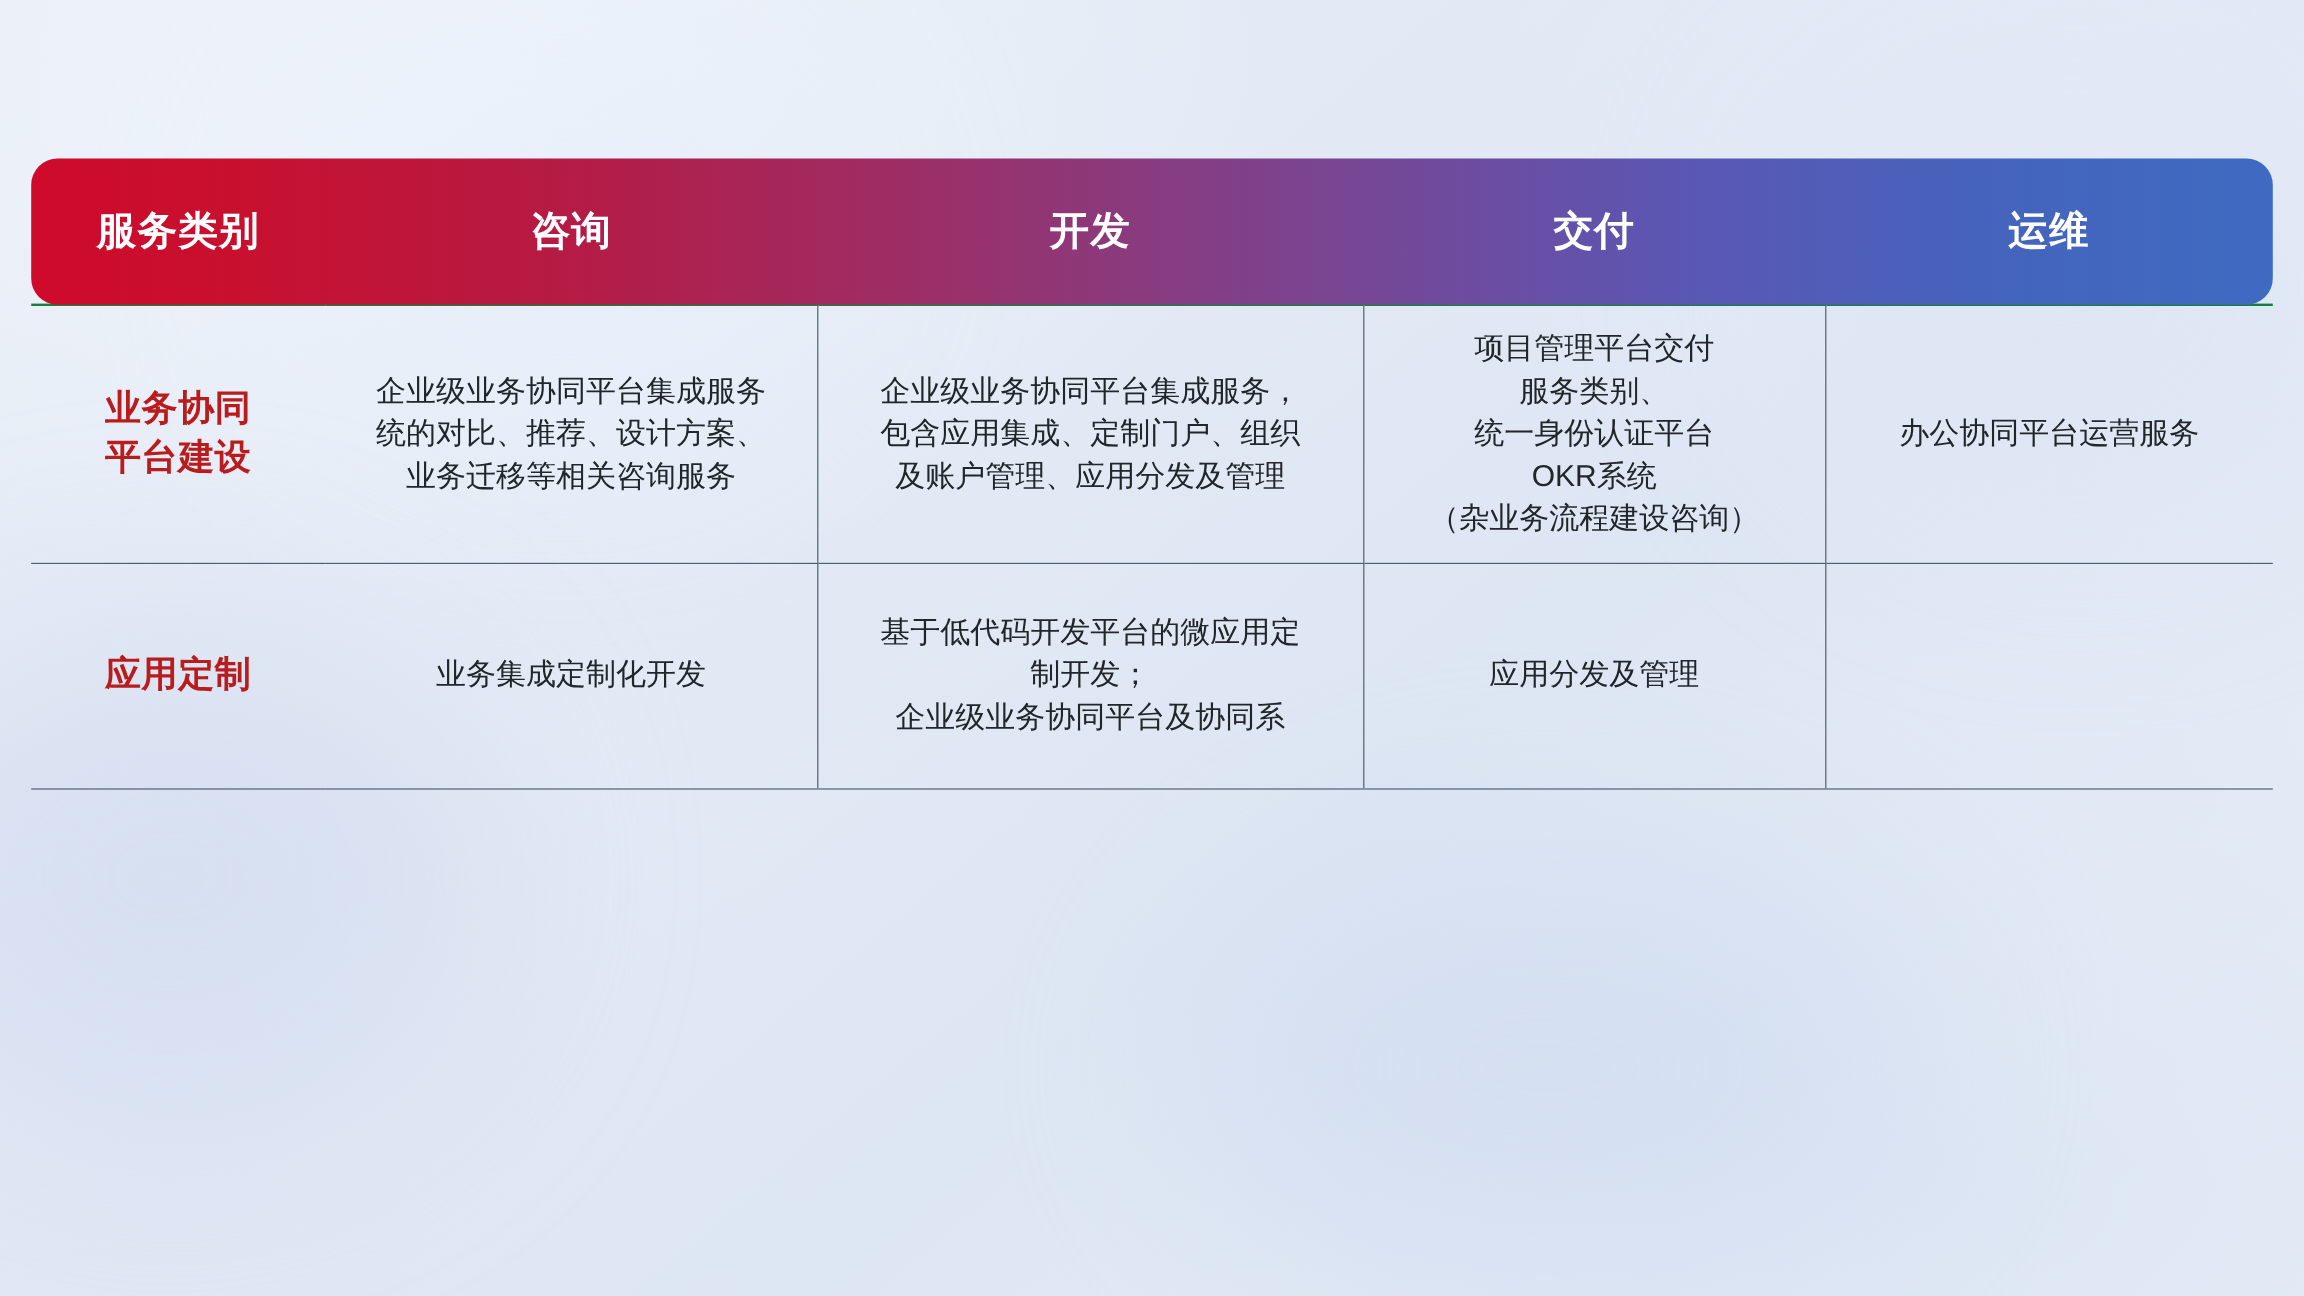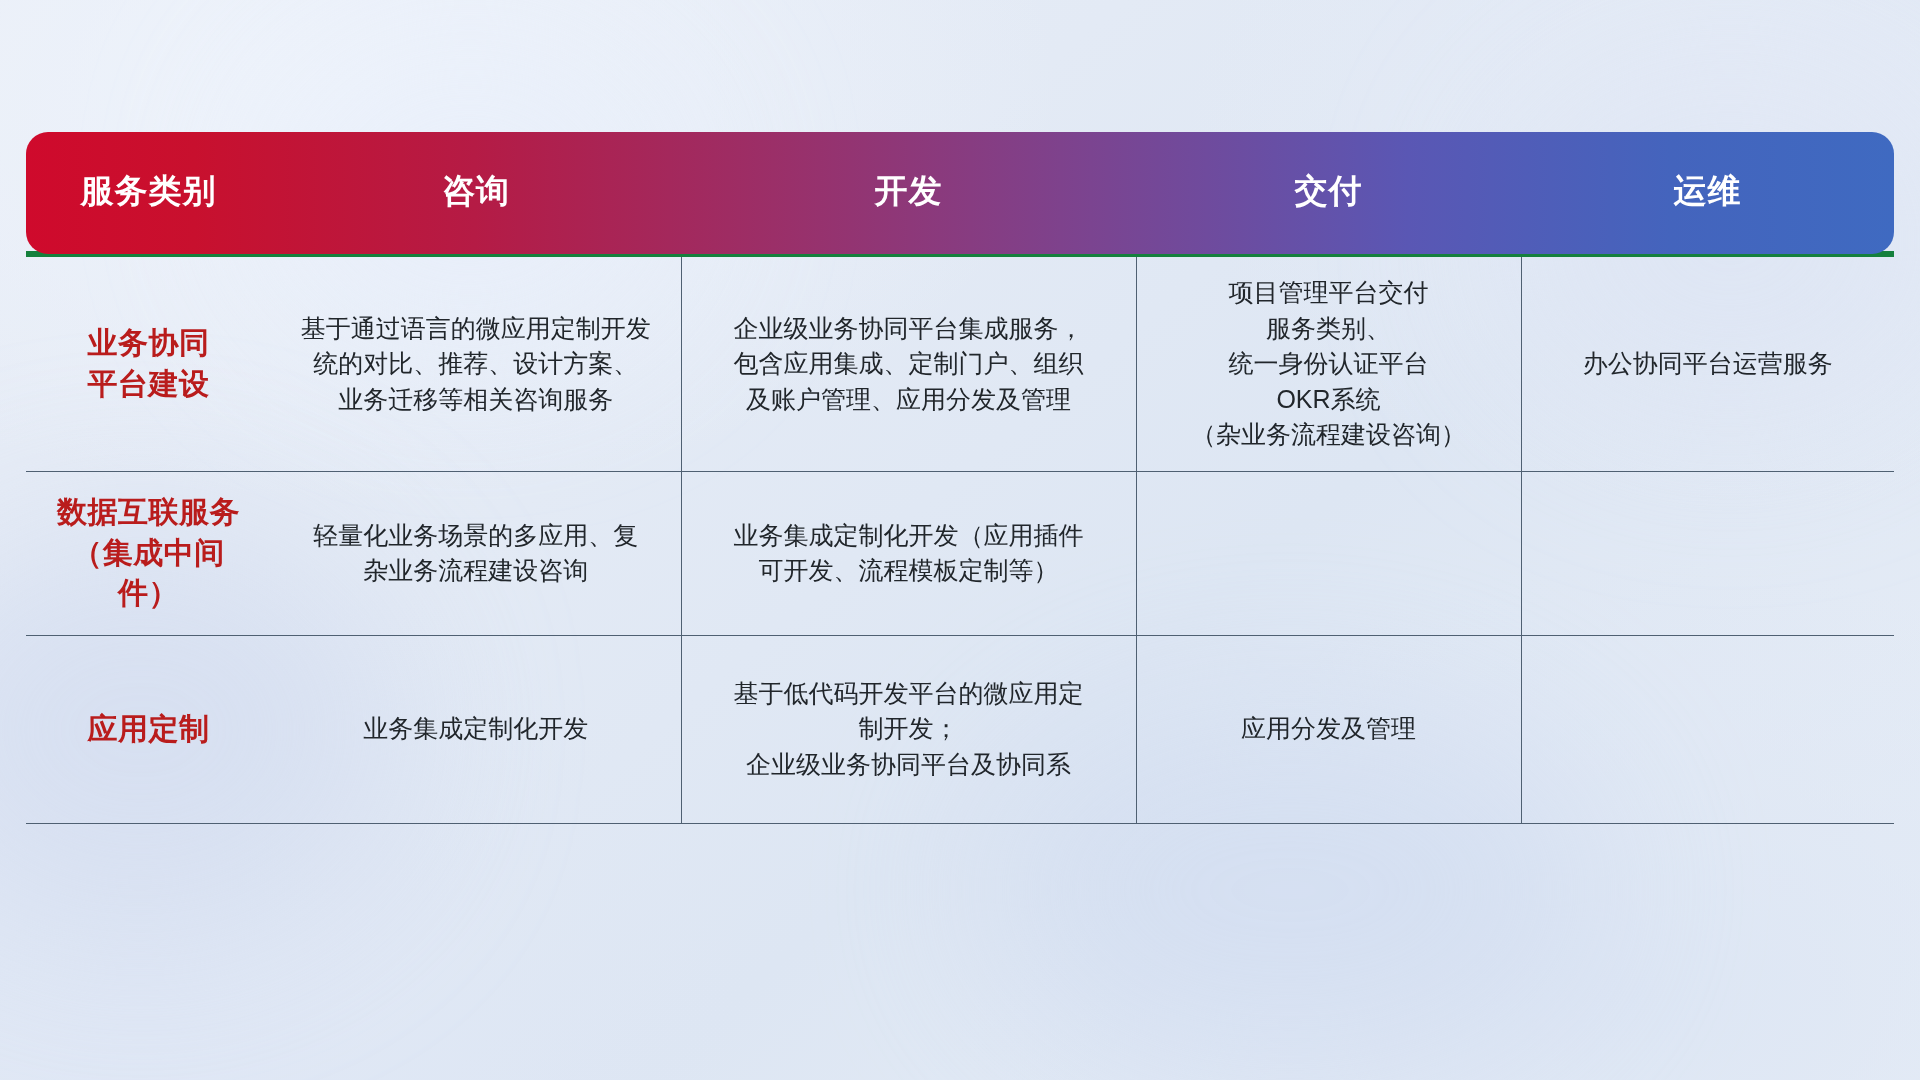--- a/index.html
+++ b/index.html
@@ -95,21 +95,21 @@
     line-height: 1.42;
     text-align: center;
     vertical-align: middle;
     padding: 18px 16px;
     background: transparent;
   }
   tbody td.vline {
     border-left: 1px solid #4f6072;
   }
   tbody tr:first-child td {
-    border-top: 6px solid #15803d;
+    border-top: 2px solid #15803d;
     text-align: center;
   }
   td.cat {
     color: #b91c1c;
     font-size: 30px;
     font-weight: 700;
     line-height: 1.35;
     letter-spacing: .5px;
   }
   .row1 { height: 198px; }
@@ -157,57 +157,41 @@
         </tr>
       </thead>
       <tbody>
 
         <tr class="row1">
           <td class="cat">
             <span class="cellline">业务协同</span>
             <span class="cellline">平台建设</span>
           </td>
           <td>
-            <span class="cellline">基于通过语言的微应用定制开发</span>
+            <span class="cellline">企业级业务协同平台集成服务</span>
             <span class="cellline">统的对比、推荐、设计方案、</span>
             <span class="cellline">业务迁移等相关咨询服务</span>
           </td>
           <td class="vline">
             <span class="cellline">企业级业务协同平台集成服务，</span>
             <span class="cellline">包含应用集成、定制门户、组织</span>
             <span class="cellline">及账户管理、应用分发及管理</span>
           </td>
           <td class="vline">
             <span class="cellline">项目管理平台交付</span>
             <span class="cellline">服务类别、</span>
             <span class="cellline">统一身份认证平台</span>
             <span class="cellline">OKR系统</span>
             <span class="cellline">（杂业务流程建设咨询）</span>
           </td>
           <td class="vline">
             <span class="cellline">办公协同平台运营服务</span>
           </td>
         </tr>
 
-        <tr class="row2">
-          <td class="cat">
-            <span class="cellline">数据互联服务</span>
-            <span class="cellline">（集成中间件）</span>
-          </td>
-          <td>
-            <span class="cellline">轻量化业务场景的多应用、复</span>
-            <span class="cellline">杂业务流程建设咨询</span>
-          </td>
-          <td class="vline">
-            <span class="cellline">业务集成定制化开发（应用插件</span>
-            <span class="cellline">可开发、流程模板定制等）</span>
-          </td>
-          <td class="vline"></td>
-          <td class="vline"></td>
-        </tr>
 
         <tr class="row3">
           <td class="cat">
             <span class="cellline">应用定制</span>
           </td>
           <td>
             <span class="cellline">业务集成定制化开发</span>
           </td>
           <td class="vline">
             <span class="cellline">基于低代码开发平台的微应用定</span>

